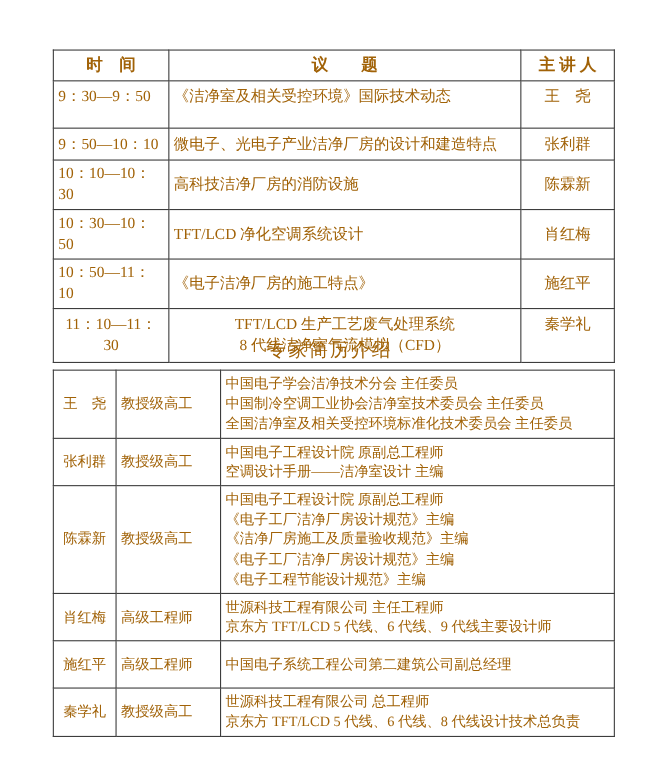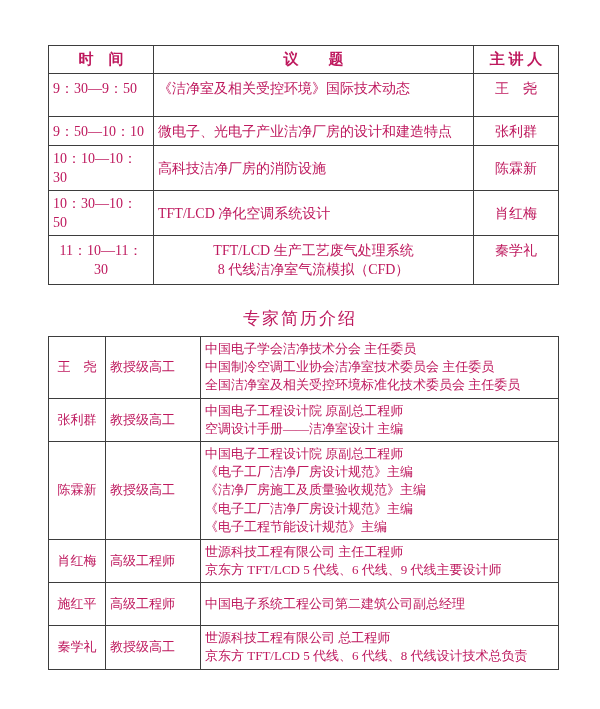--- a/index.html
+++ b/index.html
@@ -2,21 +2,21 @@
 <html><head>
 <meta charset="utf-8">
 <style>
   html, body { margin: 0; padding: 0; background: #ffffff; }
   .page {
     position: relative;
     width: 600px;
     height: 709px;
     background: #ffffff;
     font-family: "Liberation Serif", "DejaVu Serif", serif;
-    color: #be185d;
+    color: #a16207;
     overflow: hidden;
   }
   table {
     position: absolute;
     border-collapse: collapse;
     table-layout: fixed;
   }
   td, th { border: 1px solid #3d3d3d; }
 
   
@@ -97,20 +97,25 @@
       <tr class="row-std">
         <td class="time-cell">10：10—10：30</td>
         <td class="topic-cell">高科技洁净厂房的消防设施</td>
         <td class="speaker-cell">陈霖新</td>
       </tr>
       <tr class="row-std">
         <td class="time-cell">10：30—10：50</td>
         <td class="topic-cell">TFT/LCD 净化空调系统设计</td>
         <td class="speaker-cell">肖红梅</td>
       </tr>
+      <tr class="row-std">
+        <td class="time-cell">10：50—11：10</td>
+        <td class="topic-cell">《电子洁净厂房的施工特点》</td>
+        <td class="speaker-cell">施红平</td>
+      </tr>
       <tr class="row-two-line">
         <td class="time-cell" style="vertical-align:top;padding-top:5px;">11：10—11：30</td>
         <td class="topic-cell">TFT/LCD 生产工艺废气处理系统
 8 代线洁净室气流模拟（CFD）</td>
         <td class="speaker-cell">秦学礼</td>
       </tr>
     </tbody>
   </table>
 
   <div class="bio-title">专家简历介绍</div>

